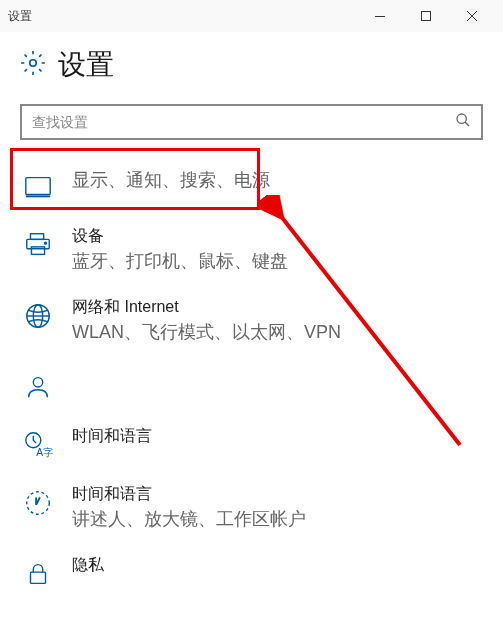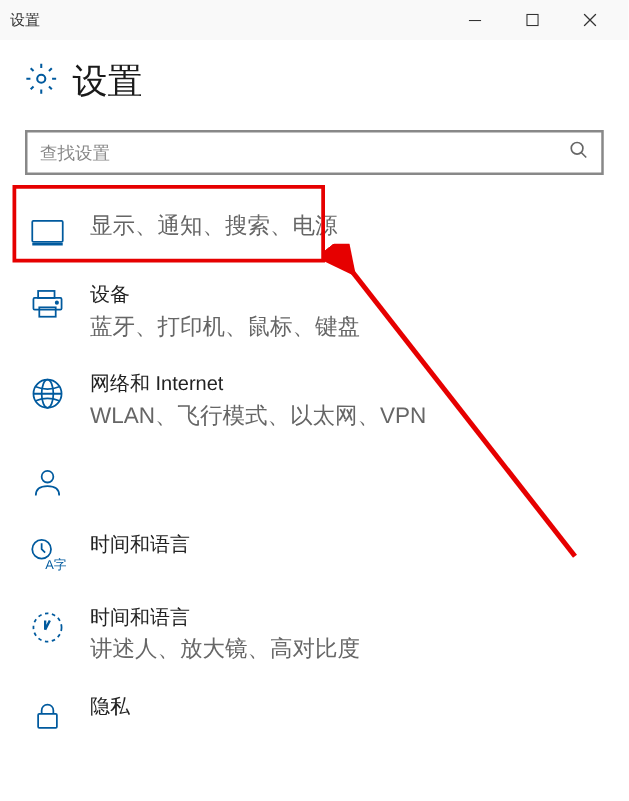--- a/index.html
+++ b/index.html
@@ -11,21 +11,21 @@
     .header { display: flex; align-items: center; padding: 14px 20px 20px 20px; gap: 12px; }
     .header .gear { color: #005a9e; }
     .header-title { font-size: 28px; font-weight: 400; color: #1a1a1a; }
     .search-wrap { padding: 0 20px 16px 20px; }
     .search-box { position: relative; border: 2px solid #888; height: 36px; display: flex; align-items: center; }
     .search-input { flex: 1; border: none; outline: none; padding: 0 10px; font-size: 14px; color: #666; background: transparent; }
     .search-input::placeholder { color: #888; }
     .search-icon { padding: 0 10px; color: #666; }
     .items { padding: 0 14px; }
     .item { display: flex; align-items: flex-start; padding: 12px 8px; gap: 18px; cursor: pointer; }
-    .item-icon { width: 32px; height: 32px; flex-shrink: 0; display: flex; align-items: center; justify-content: center; color: #005a9e; margin-top: 2px; }
+    .item-icon { width: 32px; height: 32px; flex-shrink: 0; display: flex; align-items: flex-end; justify-content: center; color: #005a9e; margin-top: 2px; }
     .item-text { flex: 1; }
     .item-title { font-size: 16px; color: #222; margin-bottom: 2px; }
     .item-desc { font-size: 18px; color: #666; }
     .highlight { border: 3px solid #e60000; position: absolute; left: 10px; top: 148px; width: 250px; height: 62px; pointer-events: none; }
     .arrow { position: absolute; left: 260px; top: 195px; pointer-events: none; }
   </style>
 </head>
 <body>
 
 <div class="titlebar">
@@ -142,21 +142,21 @@
 
   <div class="item">
     <span class="item-icon">
       <svg width="30" height="30" viewBox="0 0 32 32" fill="none" stroke="currentColor" stroke-width="1.5">
           <circle cx="16" cy="16" r="12" stroke-dasharray="3 3"></circle>
           <path d="M14 10 v8 M18 10 l-4 8" stroke-width="2"></path>
         </svg>
     </span>
     <div class="item-text">
       <div class="item-title">时间和语言</div>
-      <div class="item-desc">讲述人、放大镜、高对比度</div>
+      <div class="item-desc">讲述人、放大镜、工作区帐户</div>
     </div>
   </div>
 
   <div class="item">
     <span class="item-icon">
       <svg width="30" height="30" viewBox="0 0 32 32" fill="none" stroke="currentColor" stroke-width="1.5">
           <rect x="8" y="14" width="16" height="12" rx="1"></rect>
           <path d="M11 14 v-3 a5 5 0 0 1 10 0 v3"></path>
         </svg>
     </span>

